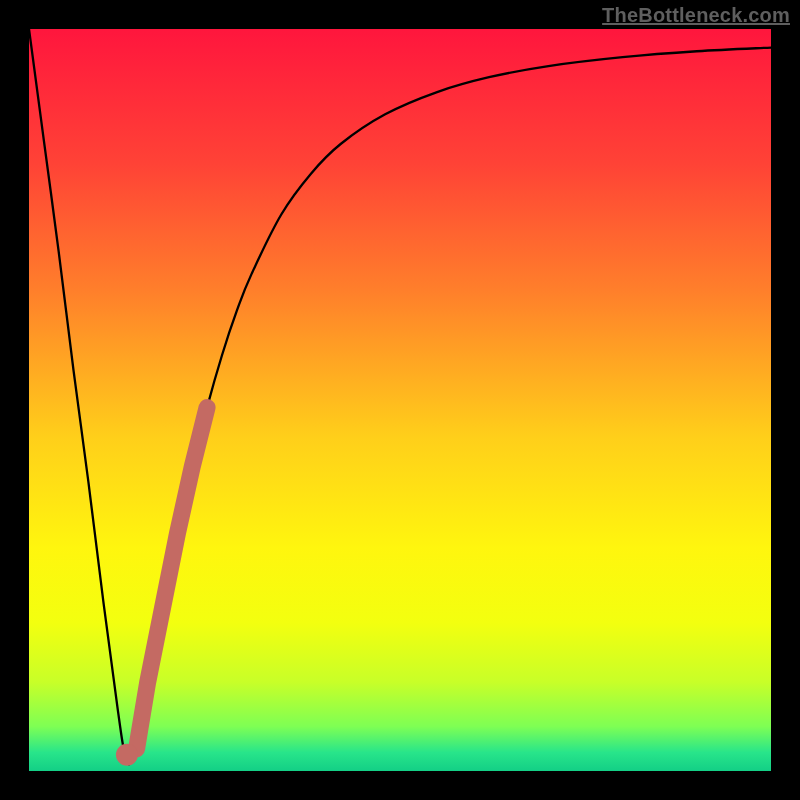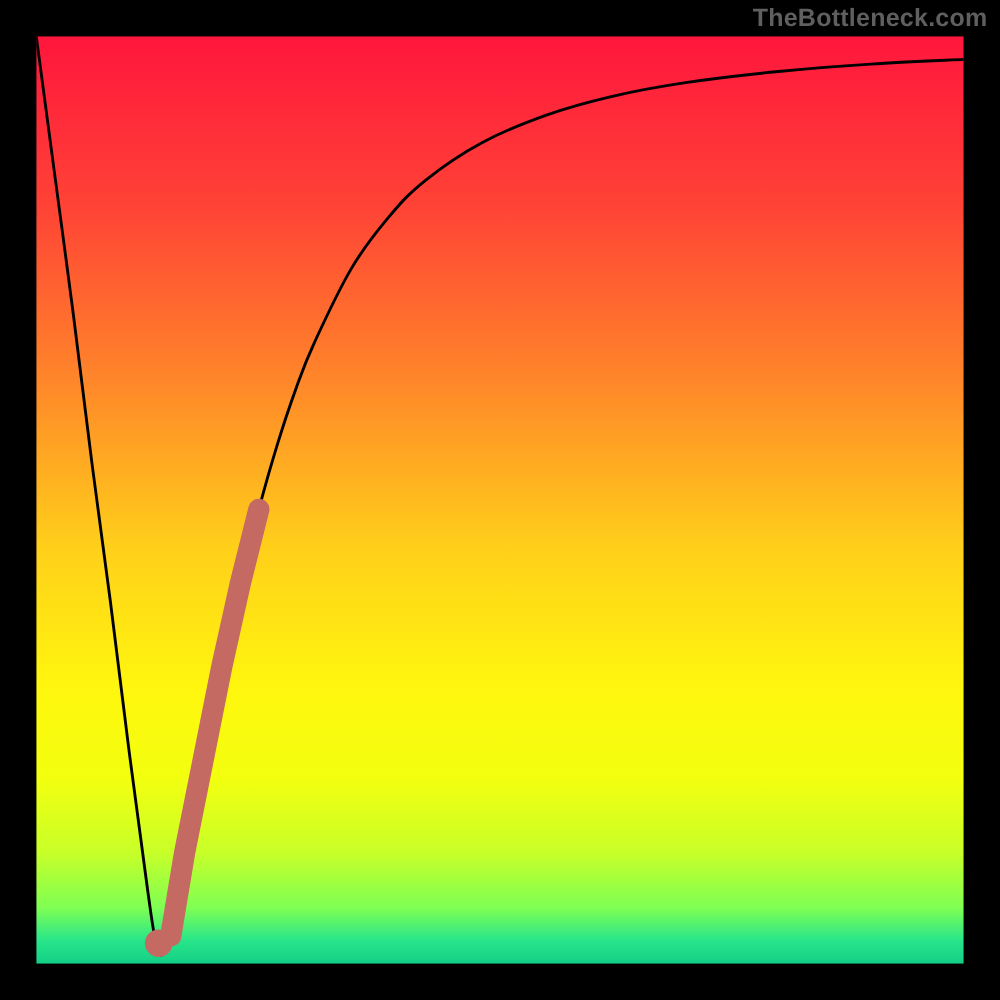--- a/index.html
+++ b/index.html
@@ -27,20 +27,21 @@
   }
   .attribution {
     position: absolute;
     top: 4px;
     right: 10px;
     font-size: 20px;
     font-weight: 600;
     color: #5f5f5f;
     letter-spacing: 0.2px;
     user-select: none;
+    text-decoration: underline;
   }
   svg { display: block; }
 </style>
 </head>
 <body>
 
 <div class="frame">
 
   <div class="attribution">TheBottleneck.com</div>
 

